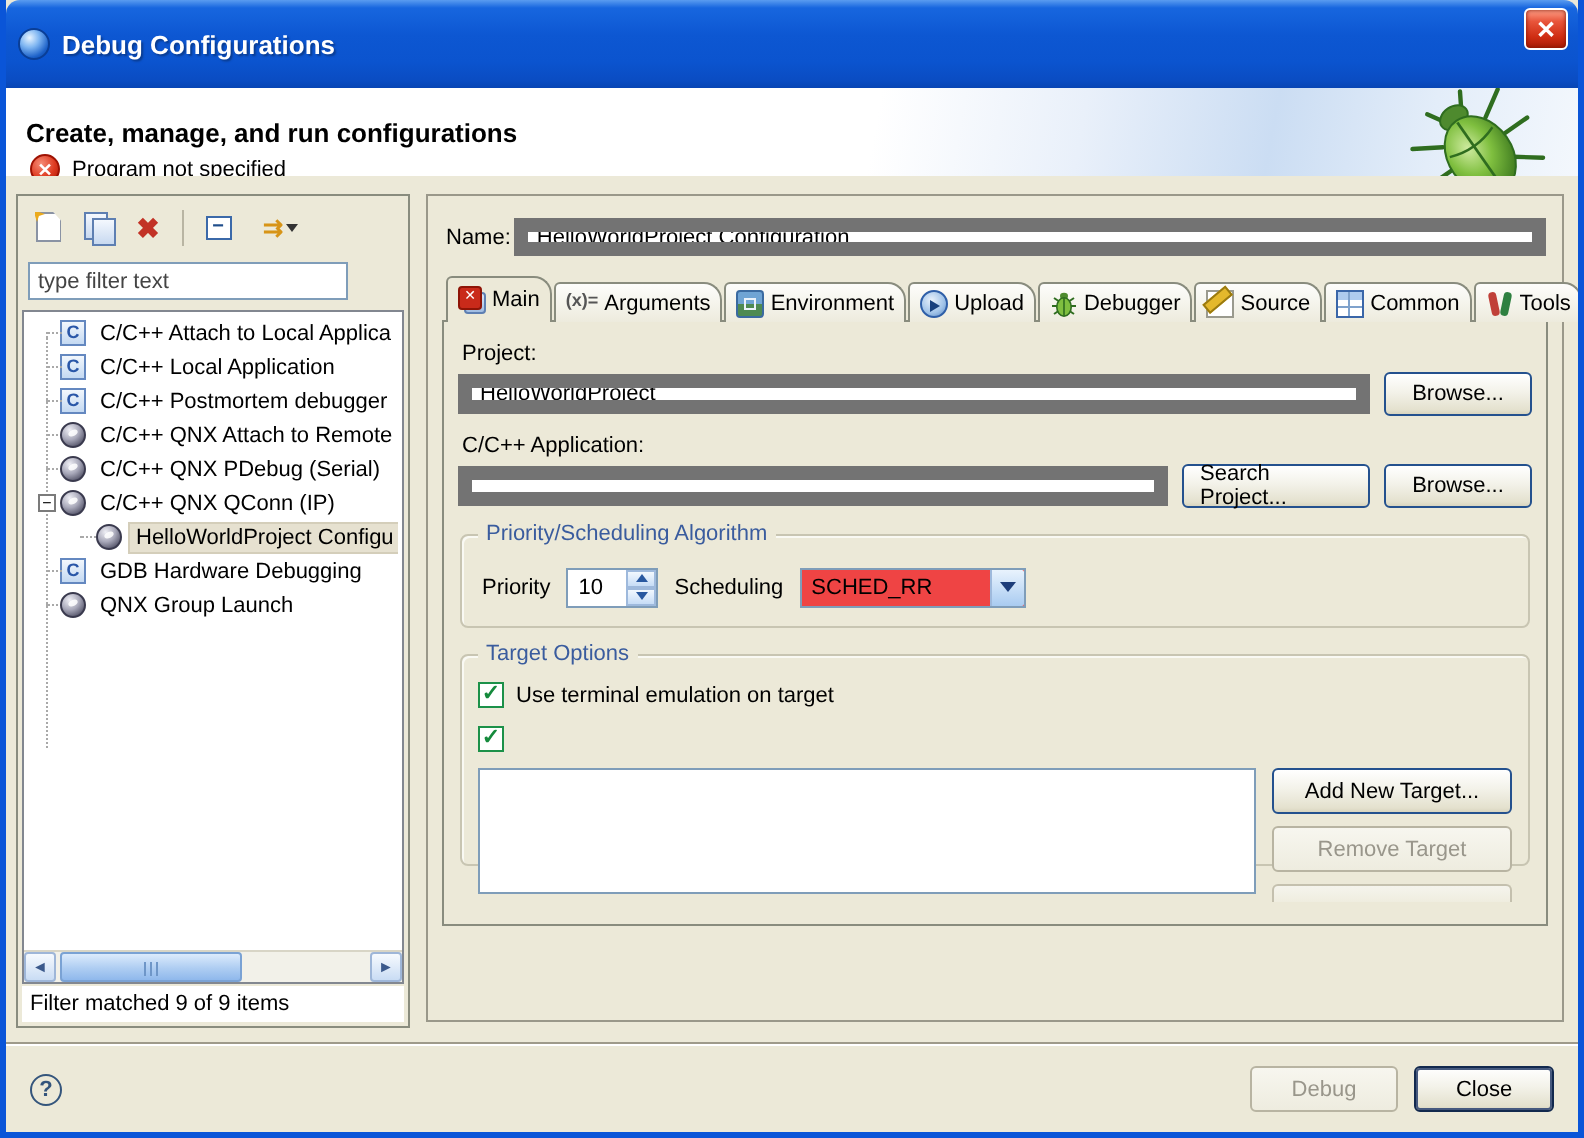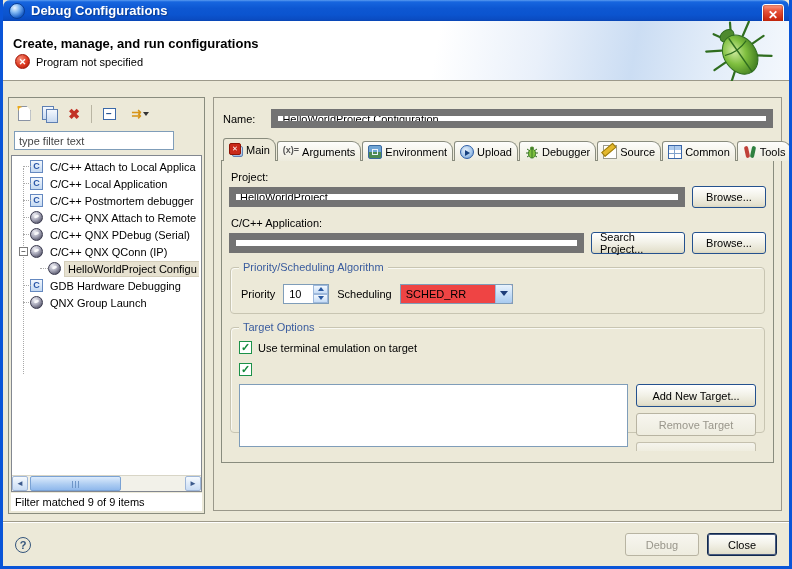--- a/index.html
+++ b/index.html
@@ -4,21 +4,21 @@
 <style>
   * { box-sizing: border-box; margin:0; padding:0; }
   html,body { width:792px; height:569px; background:#fff; }
   body { font-family:"Liberation Sans", sans-serif; font-size:11px; color:#000; }
 
   .win { position:relative; width:792px; height:569px;
          border-left:3px solid #0A55D8; border-right:3px solid #0A55D8; border-bottom:3px solid #0A55D8;
          background:#ECE9D8; overflow:hidden; }
 
   
-  .titlebar { height:21px; border-radius:7px 7px 0 0; position:relative;
+  .titlebar { height:44px; border-radius:7px 7px 0 0; position:relative;
     background:linear-gradient(180deg,#5A9CF0 0%,#1766DF 9%,#0D57D2 40%,#0B54CF 70%,#0A4CC2 92%,#0845B4 100%);
     display:flex; align-items:center; padding:0 6px; }
   .title-icon { width:16px; height:16px; border-radius:50%;
     background:radial-gradient(circle at 34% 28%, #E8F4FF, #7FB6F2 35%, #1B60C8 72%, #0A3E96);
     border:1px solid #0A3E96; margin-right:6px; flex:0 0 auto; }
   .title-text { color:#fff; font-weight:bold; font-size:13px; text-shadow:1px 1px 1px #0A3C90; }
   .close-btn { position:absolute; right:5px; top:4px; width:22px; height:21px; border-radius:3px;
     border:1px solid #fff; color:#fff; font-weight:bold; font-size:12px; line-height:1;
     display:flex; align-items:center; justify-content:center;
     background:linear-gradient(180deg,#FFA088 0%,#E8553B 30%,#CE2C12 72%,#A81C06 100%);
@@ -95,21 +95,21 @@
     background:linear-gradient(180deg,#DCEBFC,#AECDF2 55%,#8FB8EC); border:1px solid #7AA2D4; }
   .sthumb::after { content:""; position:absolute; left:50%; top:4px; width:8px; height:7px; transform:translateX(-50%);
     background:repeating-linear-gradient(90deg,#6E96C8 0 1px,transparent 1px 3px); }
 
   .lp-status { position:absolute; left:2px; right:2px; top:395px; height:18px; background:#fff;
     padding:3px 4px 0 4px; }
 
   
   .right-panel { position:absolute; left:210px; top:9px; width:569px; height:414px;
     border:1px solid #9A988A; background:#ECE9D8; padding:8px 7px 0 7px; display:flex; flex-direction:column; }
-  .name-row { display:flex; align-items:center; gap:16px; padding:3px 1px 0 2px; }
+  .name-row { display:flex; align-items:center; gap:2px; padding:3px 1px 0 2px; }
   .xp-input { border:7px solid #737373; background:#fff; height:19px; font-family:"Liberation Sans",sans-serif;
     font-size:11px; padding:0 4px; }
   .name-row .xp-input { flex:1; }
 
   .tabbar { display:flex; align-items:flex-end; margin:10px 0 0 2px; height:23px; position:relative; z-index:2; }
   .tab { height:20px; display:flex; align-items:center; gap:3px; padding:0 5px; margin-right:1px;
     border:1px solid #898C7E; border-bottom:none; border-radius:3px 9px 0 0;
     background:linear-gradient(180deg,#FDFDFB,#EDEBDD); position:relative; top:0; white-space:nowrap; }
   .tab.active { height:23px; background:#ECE9D8; }
   .tab.active::after { content:""; position:absolute; left:0; right:0; bottom:-1px; height:2px; background:#ECE9D8; }

